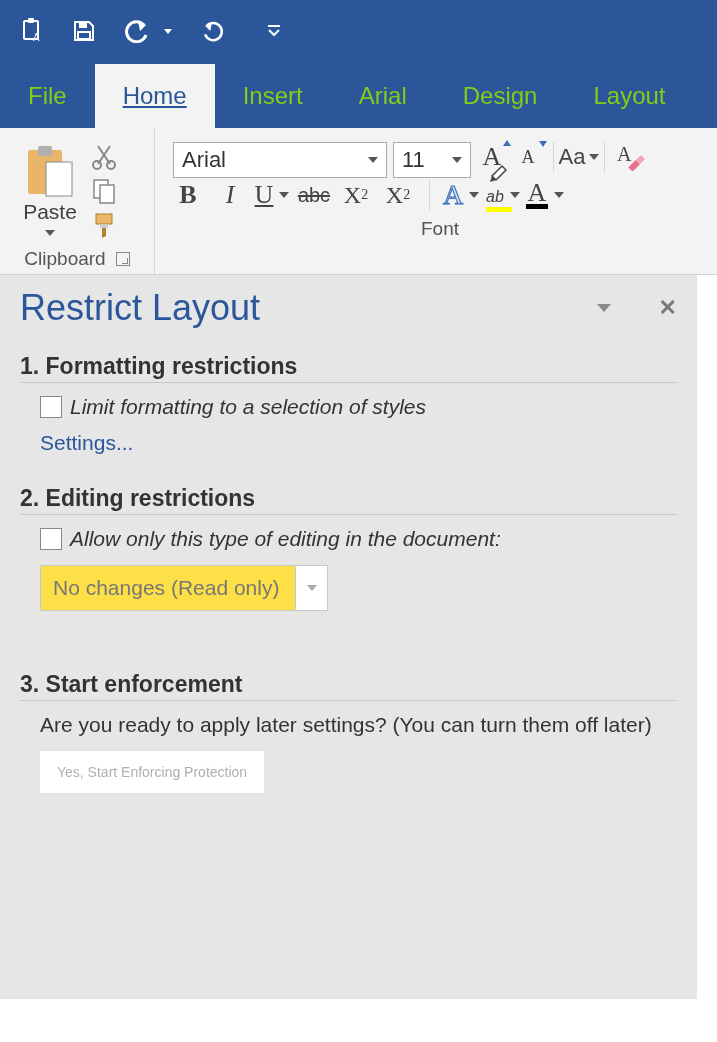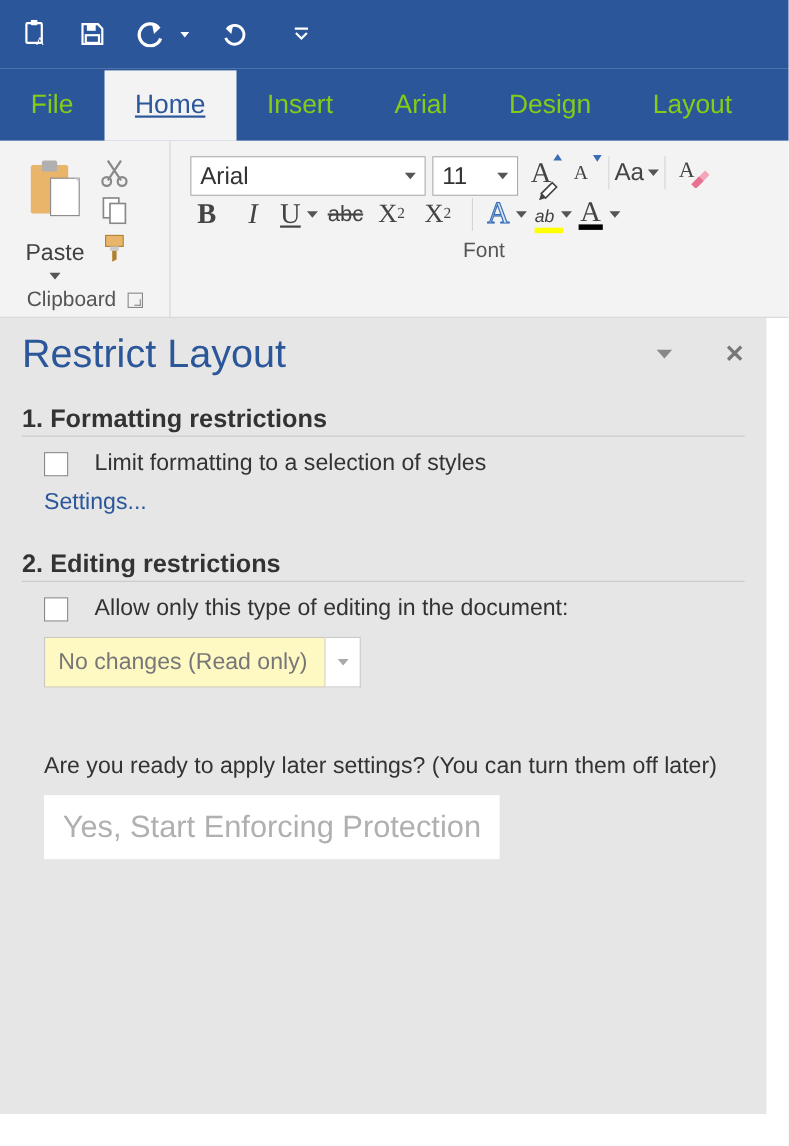--- a/index.html
+++ b/index.html
@@ -17,21 +17,21 @@
   
   
   .ribbon { background: #f3f3f3; border-bottom: 1px solid #d4d4d4; display: flex; }
   .ribbon-group { padding: 8px 10px 4px 10px; position: relative; }
   .ribbon-group.sep { border-right: 1px solid #d4d4d4; }
   .group-label { text-align: center; font-size: 19px; color: #555; padding-top: 8px; display:flex; align-items:center; justify-content:center; gap:10px;}
   
   .clipboard-group { width: 155px; }
   .clipboard-main { display: flex; gap: 2px; }
   .paste-btn { display: flex; flex-direction: column; align-items: center; width: 80px; padding-top: 8px;}
-  .paste-label { font-size: 21px; color: #404040; margin-top: 20px; }
+  .paste-label { font-size: 21px; color: #404040; margin-top: 2px; }
   .clip-side { display: flex; flex-direction: column; gap: 8px; padding-top: 8px;}
   
   .font-group { flex: 1; padding-left: 18px;}
   .font-row1 { display: flex; gap: 6px; align-items: flex-start; margin-bottom: 2px; margin-top: 6px;}
   .font-row2 { display: flex; gap: 12px; align-items: center; }
   .combo { border: 1px solid #ababab; background: #fff; height: 36px; display: flex; align-items: center; padding: 0 8px; font-size: 22px; color: #333; }
   .combo.font-name { width: 214px; justify-content: space-between; }
   .combo.font-size { width: 78px; justify-content: space-between; }
   .tri-down { width:0; height:0; border-left:5px solid transparent; border-right:5px solid transparent; border-top:6px solid #555; }
   .rib-btn { width: 30px; height: 30px; display:flex; align-items:center; justify-content:center; color:#444; font-size:22px;}
@@ -45,31 +45,31 @@
   .pane { background: #e6e6e6; width: 697px; padding: 12px 20px 20px 20px; min-height: 724px;}
   .doc-area { flex:1; background:#fff;}
   
   .pane-header { display: flex; justify-content: space-between; align-items: center; margin-bottom: 24px; }
   .pane-title { font-size: 36px; font-weight: 400; color: #2b579a; }
   .pane-controls { display: flex; gap: 48px; align-items:center;}
   .pane-ctrl-btn { color: #777; font-size: 18px; cursor:pointer;}
   
   .section { margin-bottom: 30px; }
   .section-head { font-size: 23px; font-weight: 600; color: #333; border-bottom: 1px solid #c8c8c8; padding-bottom: 2px; margin-bottom: 12px; }
-  .check-row { display: flex; align-items: flex-end; gap: 24px; padding-left: 20px; margin-bottom: 12px;}
+  .check-row { display: flex; align-items: center; gap: 8px; padding-left: 20px; margin-bottom: 12px; font-style: italic;}
   .checkbox { width: 22px; height: 22px; border: 1px solid #888; background: #fff; }
   .check-label { font-size: 21px; color: #333; }
   .link { color: #2b579a; font-size: 21px; padding-left: 20px; cursor:pointer;}
   
   .dropdown { display: flex; margin-left: 20px; margin-top: 14px; width: 288px;}
-  .dropdown-main { flex:1; background: #fef9c3; border: 1px solid #c8c8c8; padding: 10px 12px; font-size: 21px; color: #777; }
+  .dropdown-main { flex:1; background: #fde047; border: 1px solid #c8c8c8; padding: 10px 12px; font-size: 21px; color: #777; }
   .dropdown-arrow { width: 32px; border: 1px solid #c8c8c8; border-left:none; background:#fff; display:flex; align-items:center; justify-content:center;}
   
   .body-text { font-size: 21px; color: #333; padding-left: 20px; margin-bottom: 14px;}
-  .btn-disabled { background: #fff; border: 1px solid #fff; padding: 12px 16px; font-size: 28px; color: #b0b0b0; margin-left: 20px;}
+  .btn-disabled { background: #fff; border: 1px solid #fff; padding: 12px 16px; font-size: 14px; color: #b0b0b0; margin-left: 20px;}
   
   svg { display:block; }
 </style>
 </head>
 <body>
 
 <div class="titlebar">
   <div class="qat-icon">
     <svg width="24" height="26" viewBox="0 0 24 26">
         <rect x="4" y="3" width="14" height="18" rx="1" fill="none" stroke="#fff" stroke-width="2"></rect>
@@ -253,18 +253,19 @@
     </div>
     <div class="dropdown">
       <div class="dropdown-main">No changes (Read only)</div>
       <div class="dropdown-arrow">
             <div class="tri-down" style="border-top-color:#aaa"></div>
           </div>
     </div>
   </div>
 
   <div class="section">
+    <div class="section-head">3. Start enforcement</div>
     <div class="body-text">Are you ready to apply later settings? (You can turn them off later)</div>
     <button class="btn-disabled">Yes, Start Enforcing Protection</button>
   </div>
 </div>
 <div class="doc-area"></div>
 </div>
 
 </body></html>

